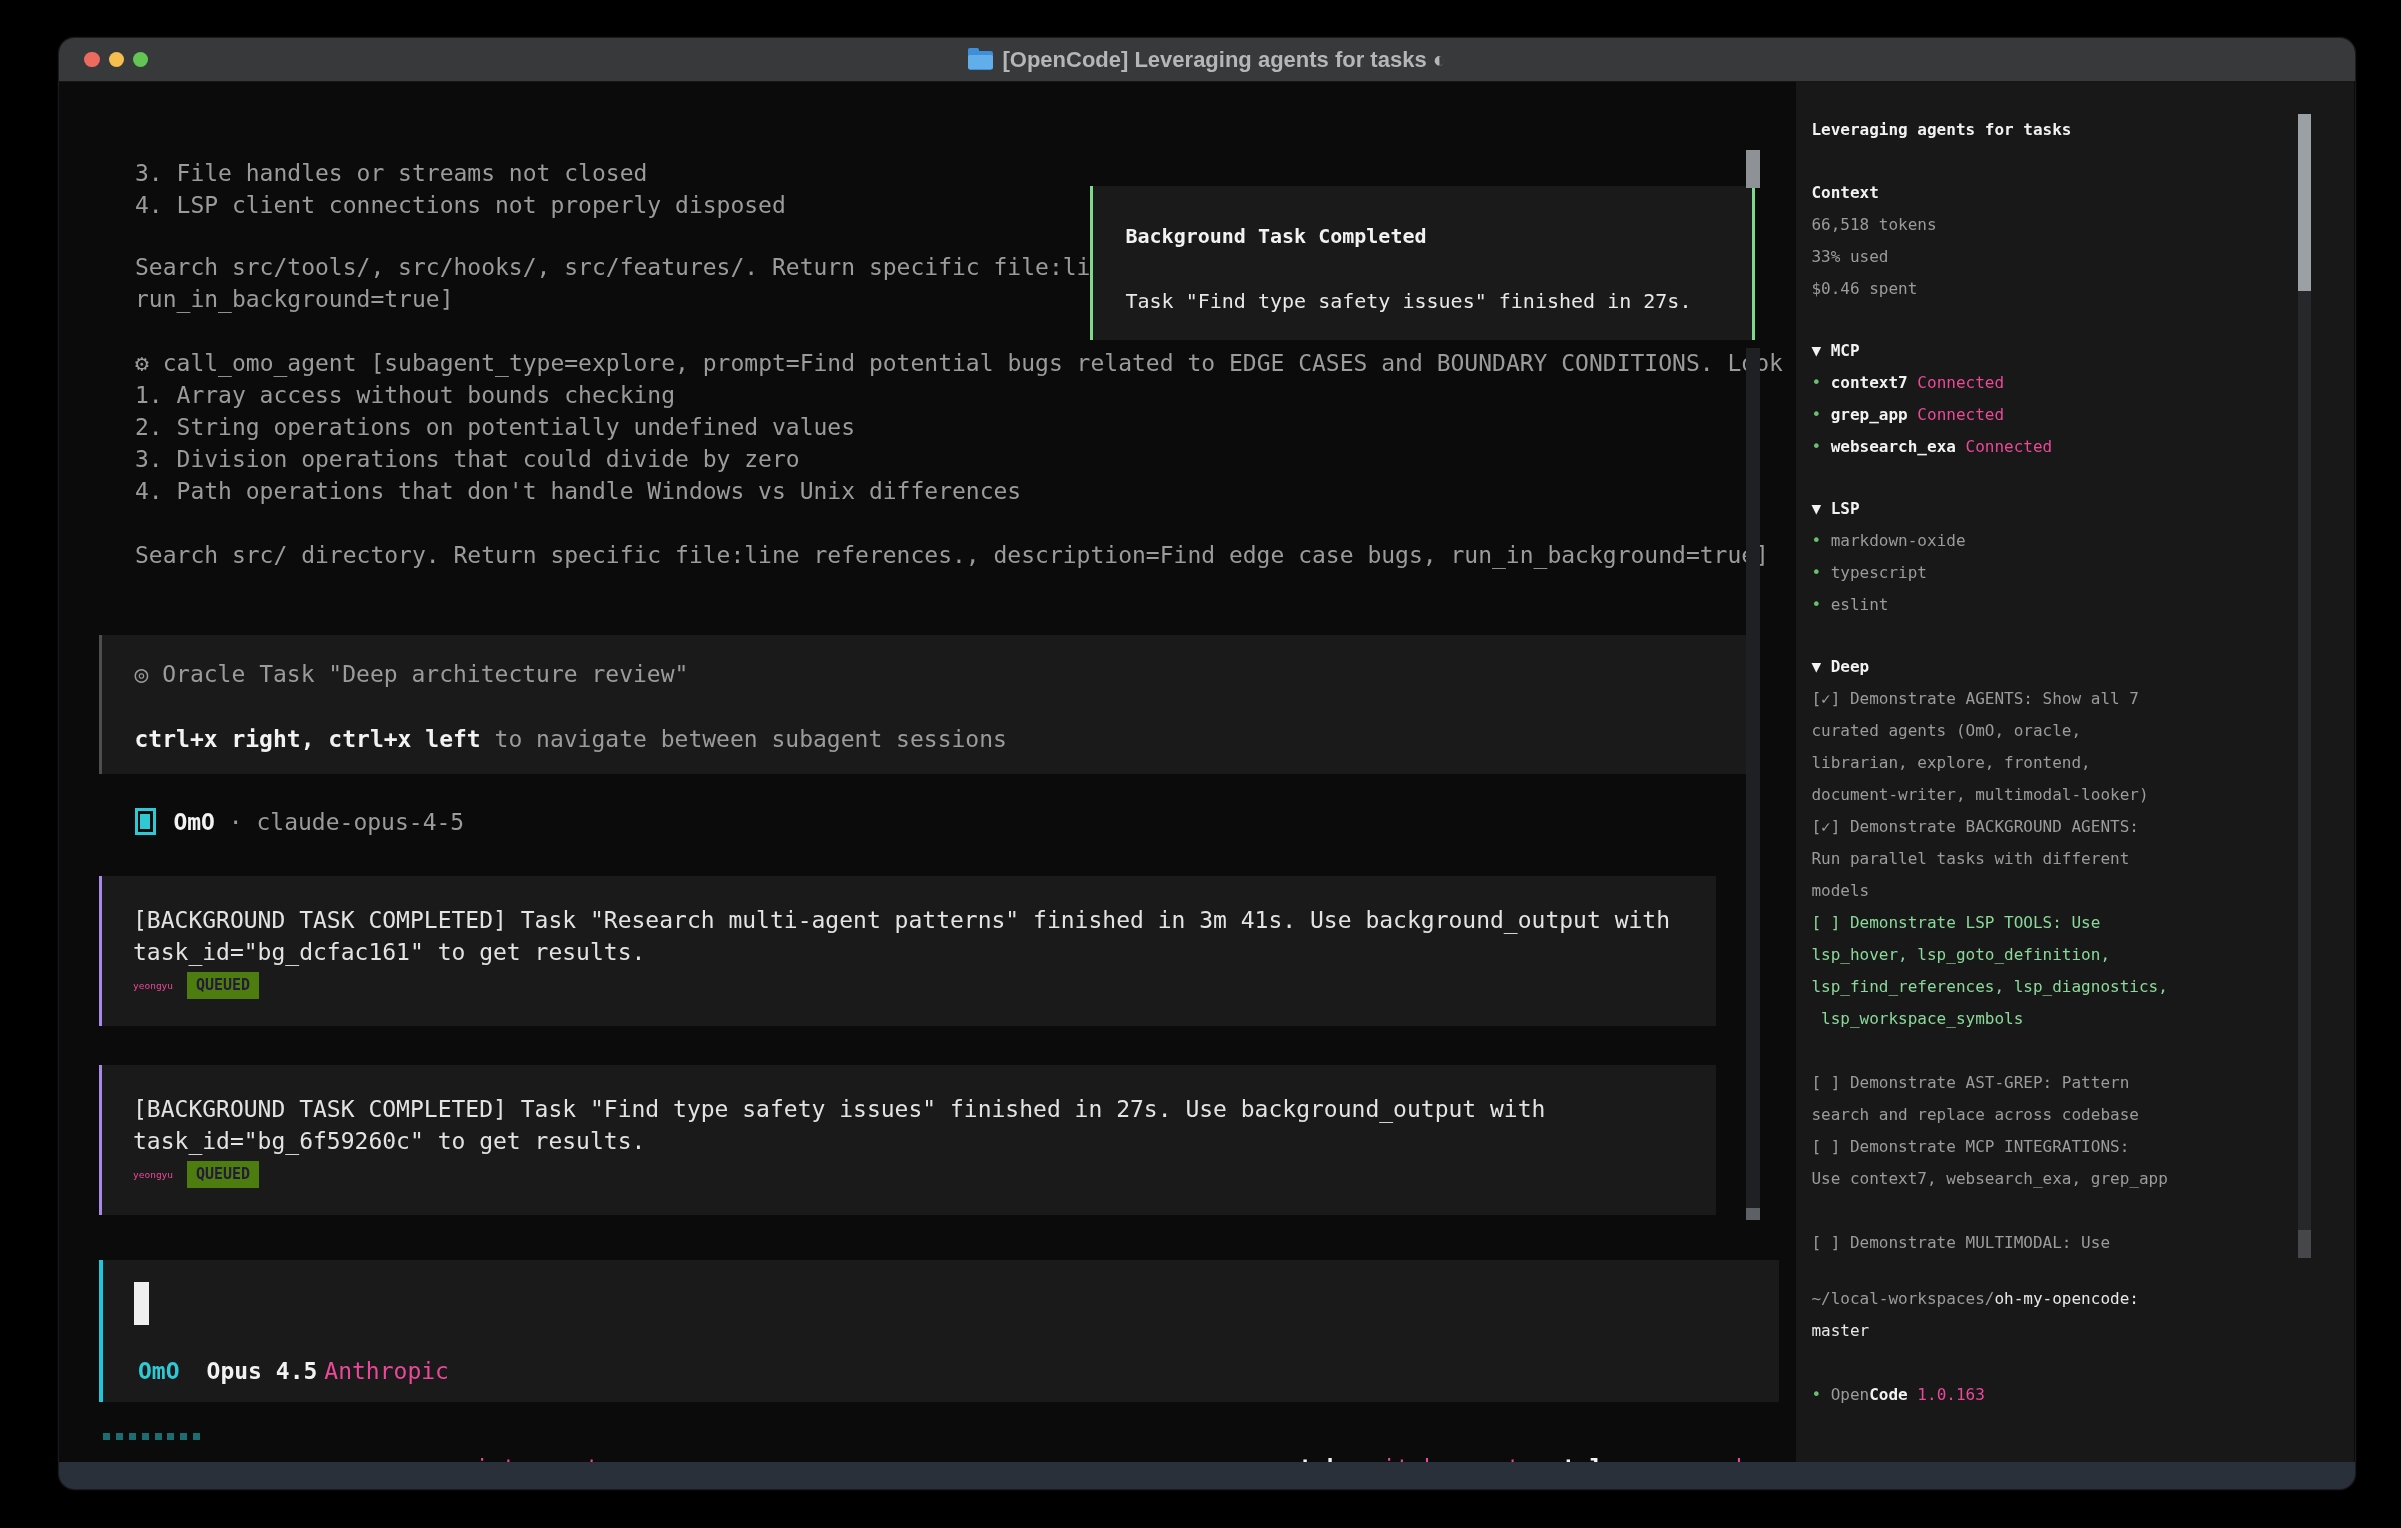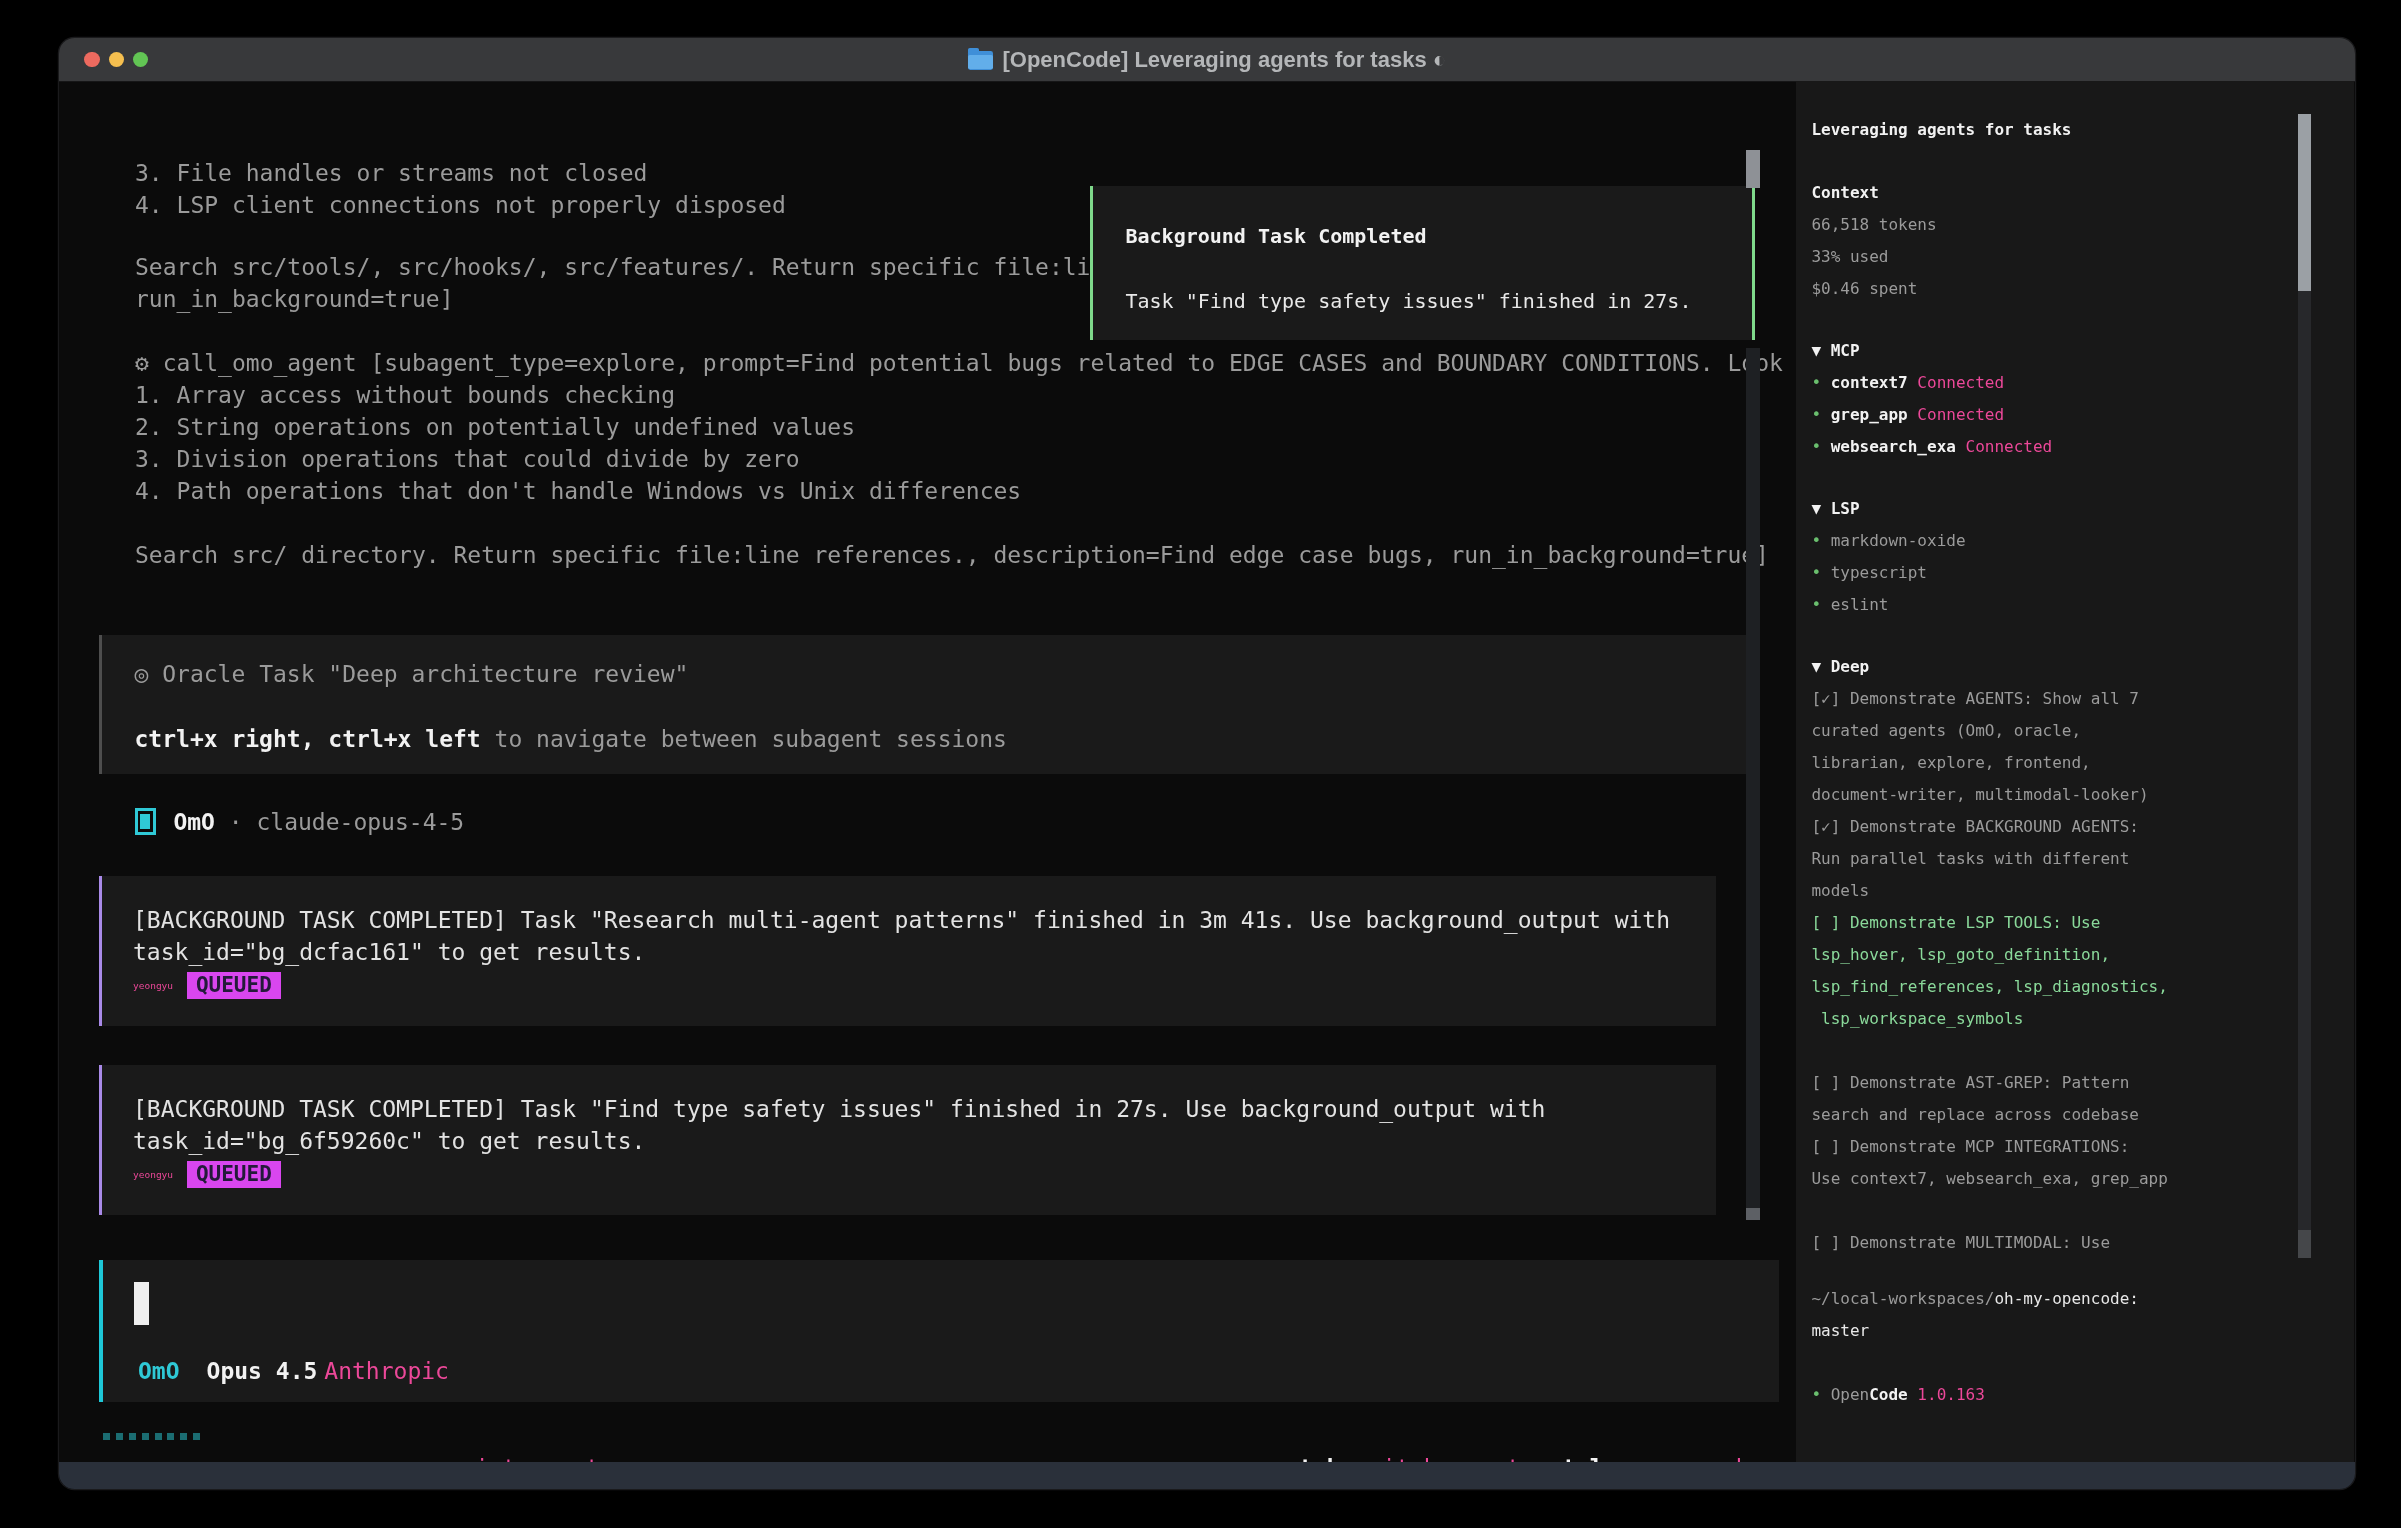--- a/index.html
+++ b/index.html
@@ -29,21 +29,21 @@
   .notif{left:1031px;top:61px;width:665px;height:154px;border-left:3px solid #7fd98b;
          border-right:3px solid #7fd98b;padding:34px 0 0 32.5px;box-sizing:border-box;font-size:22px;}
   .notif .mline{font-size:20px;}
   .oracle{left:40px;top:510px;width:1656px;height:139px;border-left:3px solid #4e4e4e;
           padding:22.5px 0 0 32.5px;box-sizing:border-box;}
   .gap56{margin-top:33px;}
   .task{left:40px;width:1617px;height:150px;border-left:3.5px solid #a98ae8;
         padding:28px 0 14px 31px;box-sizing:border-box;color:#e3e3e3;}
   .task1{top:751px}.task2{top:940px}
   .badgerow{margin-top:1.2px;display:flex;align-items:center;height:32px;}
-  .badge{display:inline-block;background:#d946ef;color:#241a3a;font-weight:bold;font-size:21px;
+  .badge{display:inline-block;background:#4d7c0f;color:#241a3a;font-weight:bold;font-size:15px;
          line-height:27px;padding:0 8.9px;margin-left:14px;}
   .inputpanel{left:40px;top:1135px;width:1676px;height:142px;border-left:4.1px solid #1ec8d8;background:#1a1a1a;}
   .cursor{position:absolute;left:31px;top:22px;width:15.4px;height:43px;background:#efefef;}
   .inputmeta{position:absolute;left:35px;top:95px;display:flex;font-size:23px;line-height:32px;white-space:pre;}
   .cyan{color:#2fc9d6;font-weight:bold;}
   .agentrow{position:absolute;left:76px;top:679px;display:flex;align-items:center;height:35px;}
   .omoicon{position:relative;width:20.7px;height:27px;border:3px solid #2fc9d6;box-sizing:border-box;margin-right:17.7px;}
   .omoicon .inner{position:absolute;left:2.4px;top:3px;width:10px;height:15.4px;background:#2fc9d6;}
   .statusrow{position:absolute;left:0;top:1295px;width:1737px;height:32px;font-size:23px;line-height:32px;}
   .spinner{position:absolute;left:44px;top:0;height:32px;display:flex;align-items:center;gap:5.9px;}

